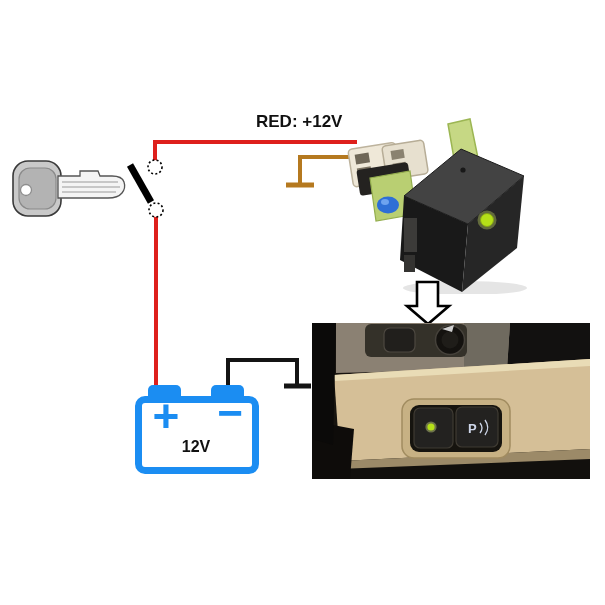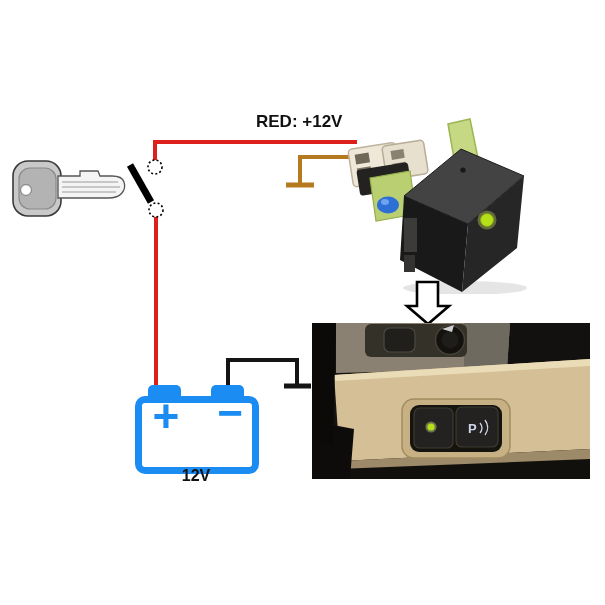--- a/index.html
+++ b/index.html
@@ -34,21 +34,21 @@
   .battery-plus{
     position:absolute;left:146px;top:396px;width:40px;height:40px;
     color:var(--battery-blue);font-size:46px;font-weight:900;line-height:40px;text-align:center;
   }
   .battery-minus{
     position:absolute;left:212px;top:393px;width:36px;height:40px;
     color:var(--battery-blue);font-size:44px;font-weight:900;line-height:40px;text-align:center;
   }
   .battery-voltage{
     position:absolute;left:160px;top:438px;width:72px;text-align:center;
-    font-size:16px;font-weight:bold;color:#111;margin-top:29px;
+    font-size:16px;font-weight:bold;color:#111;
   }
 </style>
 </head>
 <body>
 
 <div id="canvas">
 
   <svg width="605" height="605" viewBox="0 0 605 605">
 
     <path d="M155,162 V142 H357" fill="none" style="stroke:var(--wire-red)" stroke-width="4"></path>

